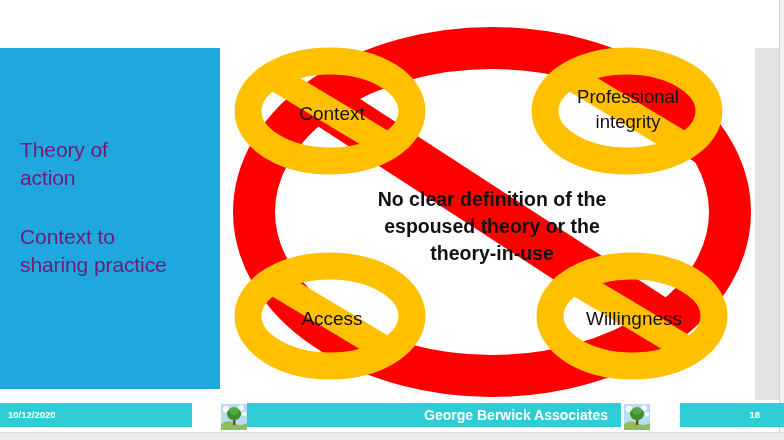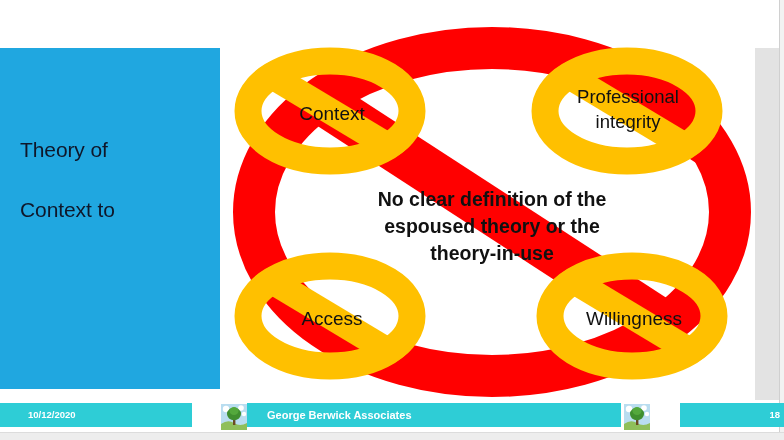--- a/index.html
+++ b/index.html
@@ -49,21 +49,21 @@
     position: absolute;
     left: 0px; top: 48px;
     width: 220px; height: 341px;
     background: #20a7e0;
   }
   .blue-panel-inner {
     position: absolute;
     left: 20px;
     top: 88px;
     width: 185px;
-    color: #0f172a;
+    color: #701a75;
   }
   .blue-line {
     font-size: 21px;
     line-height: 1.32;
     letter-spacing: -0.1px;
     font-weight: 400;
   }
   .blue-gap { height: 32px; }
 
   
@@ -92,24 +92,23 @@
 
   .f-text {
     position: absolute;
     top: 0;
     height: 24px;
     line-height: 24px;
     color: #ffffff;
     font-size: 9.5px;
     font-weight: bold;
     white-space: nowrap;
-    margin-left: 20px;
   }
   .f-date  { left: 8px;   text-align: left; }
-  .f-title { left: 247px; width: 374px; text-align: left; font-size: 11px; }
+  .f-title { left: 234px; width: 374px; text-align: right; font-size: 14px; }
   .f-page  { left: 664px; width: 96px;  text-align: right; }
 
   .logo {
     position: absolute;
     top: 1px;
     width: 26px; height: 26px;
     background: #bfe0ef;
     overflow: hidden;
   }
   .logo-left  { left: 221px; }
@@ -121,22 +120,24 @@
 
 <div id="slide-root">
 
   <div class="right-pane"></div>
   <div class="right-edge-line"></div>
   <div class="bottom-strip"></div>
 
   <div class="blue-panel">
     <div class="blue-panel-inner">
       <div class="blue-line">Theory of</div>
+      <div class="blue-line">action</div>
       <div class="blue-gap"></div>
       <div class="blue-line">Context to</div>
+      <div class="blue-line">sharing practice</div>
     </div>
   </div>
 
   <div class="diagram">
     <svg width="520" height="372" viewBox="0 0 520 372" xmlns="http://www.w3.org/2000/svg">
       <defs>
 
         <clipPath id="outerClip">
           <ellipse cx="260" cy="186" rx="258" ry="184"></ellipse>
         </clipPath>

